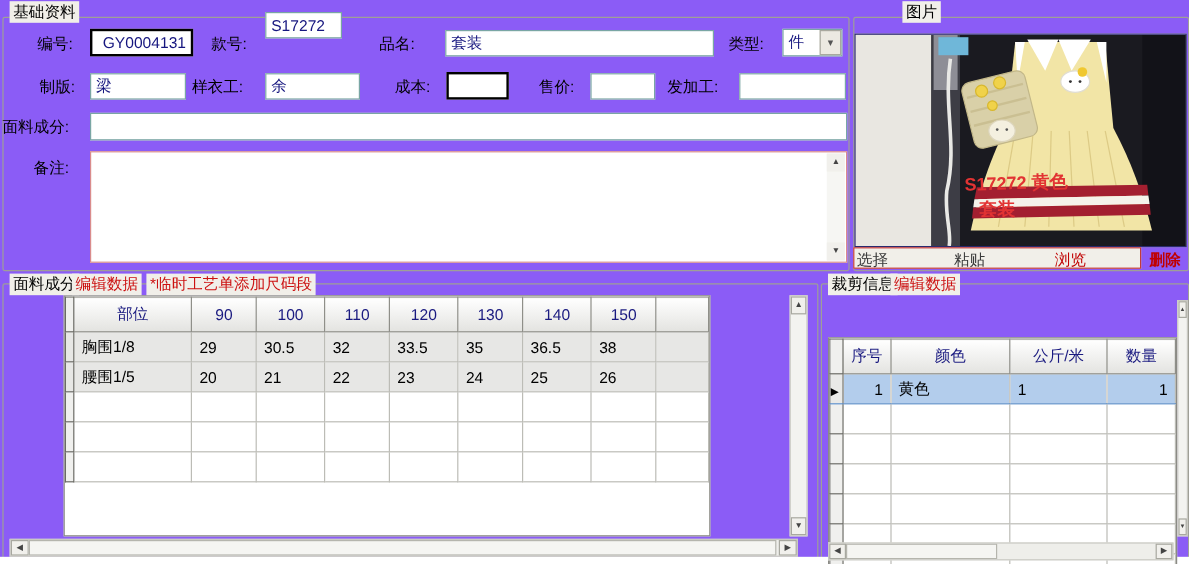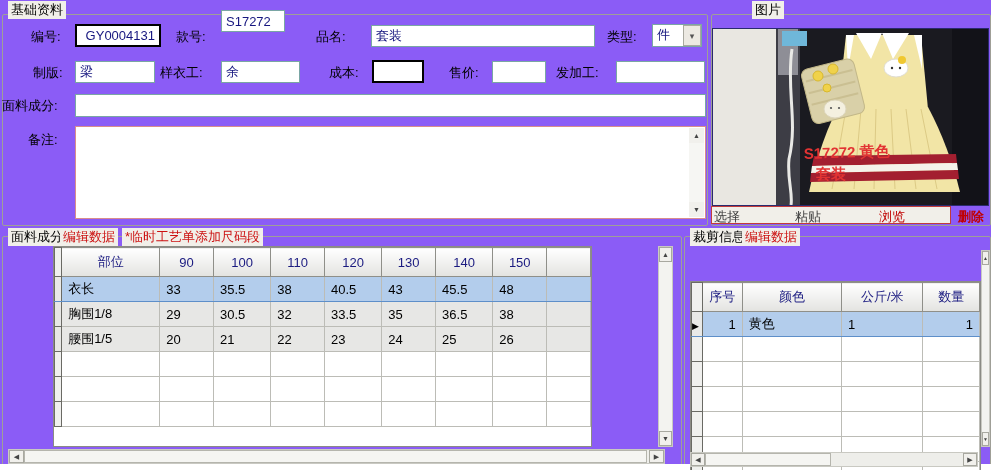--- a/index.html
+++ b/index.html
@@ -190,32 +190,20 @@
             <th>100</th>
             <th>110</th>
             <th>120</th>
             <th>130</th>
             <th>140</th>
             <th>150</th>
             <th></th>
           </tr>
         </thead>
       <tbody id="size-tbody">
-          <tr class="sel">
-            <td class="rowhdr"></td>
-            <td class="tleft">衣长</td>
-            <td class="tleft">33</td>
-            <td class="tleft">35.5</td>
-            <td class="tleft">38</td>
-            <td class="tleft">40.5</td>
-            <td class="tleft">43</td>
-            <td class="tleft">45.5</td>
-            <td class="tleft">48</td>
-            <td></td>
-          </tr>
           <tr class="gray">
             <td class="rowhdr"></td>
             <td class="tleft">胸围1/8</td>
             <td class="tleft">29</td>
             <td class="tleft">30.5</td>
             <td class="tleft">32</td>
             <td class="tleft">33.5</td>
             <td class="tleft">35</td>
             <td class="tleft">36.5</td>
             <td class="tleft">38</td>

